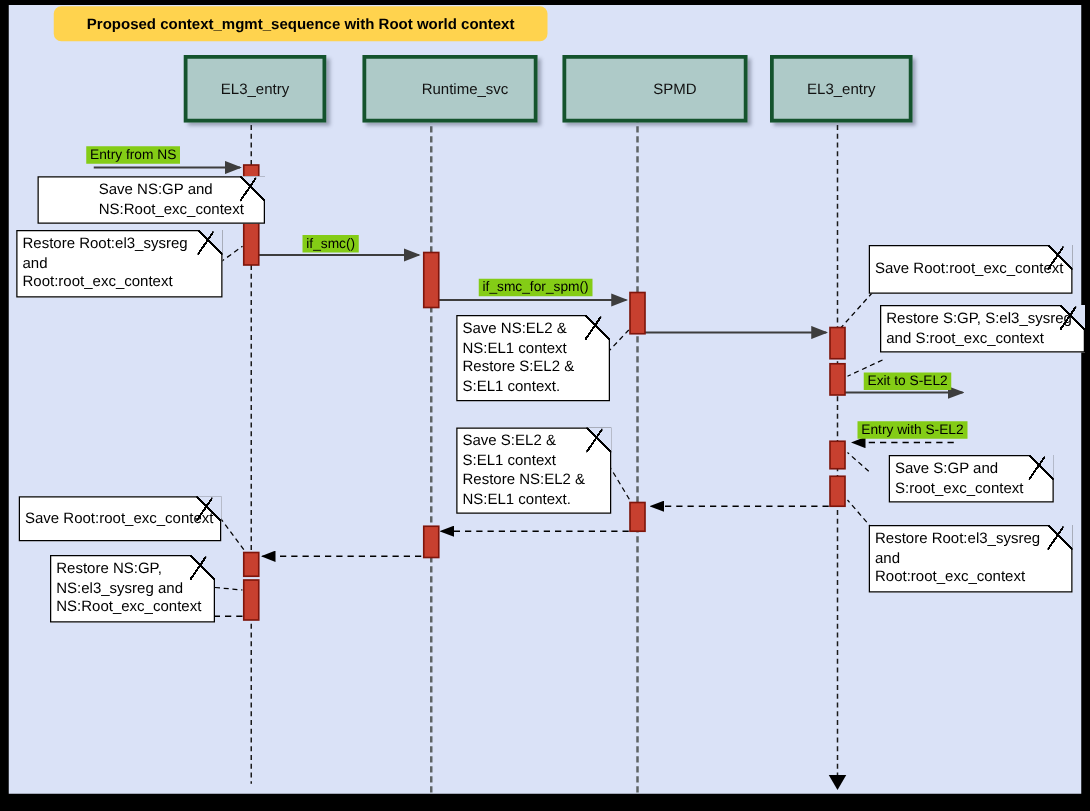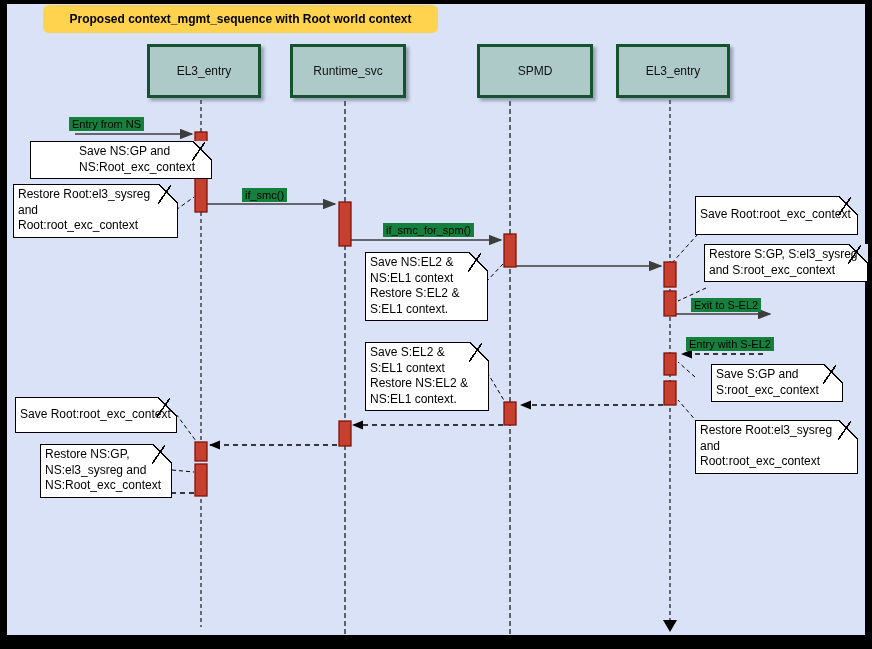--- a/index.html
+++ b/index.html
@@ -18,25 +18,25 @@
     display:flex;align-items:center;justify-content:center;
     font-size:12px;font-weight:bold;color:#000;
   }
   .actor{
     position:absolute;top:44px;height:48px;background:#aecac8;
     border:3px solid #14532d;box-shadow:3px 3px 3px rgba(70,80,100,0.45);
     display:flex;align-items:center;justify-content:center;
     font-size:12px;color:#111;
   }
   .actor1{left:147px;width:108px;}
-  .actor2{left:290px;width:110px;}
-  .actor3{left:477px;width:110px;}
+  .actor2{left:290px;width:110px;padding-left:24px;}
+  .actor3{left:450px;width:110px;padding-left:32px;}
   .actor4{left:616px;width:108px;}
   .mlabel{
-    position:absolute;font-size:11px;color:#000;background:#15803d;
+    position:absolute;font-size:11px;color:#000;background:#84cc16;
     padding:0 3px;white-space:nowrap;line-height:14px;
   }
   .note{
     position:absolute;background:#fff;border:1px solid #000;
     padding:2px 4px 3px 4px;font-size:12px;line-height:15.5px;
     white-space:pre-line;color:#000;
   }
   .note::before{
     content:"";position:absolute;top:-1px;right:-1px;width:20px;height:20px;
     background:linear-gradient(to bottom left,

